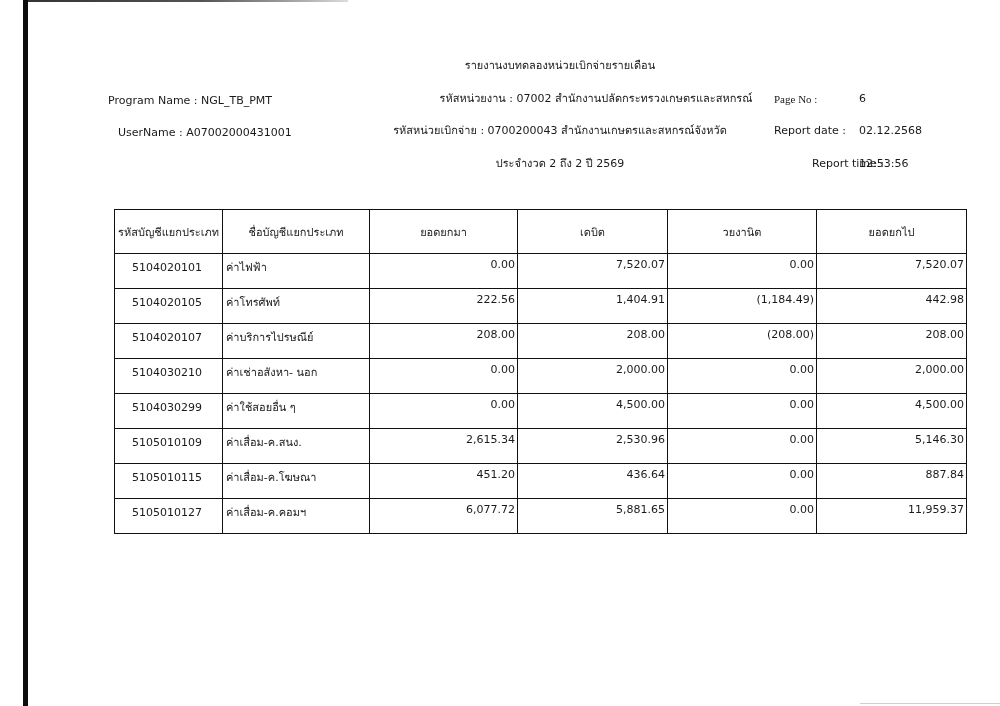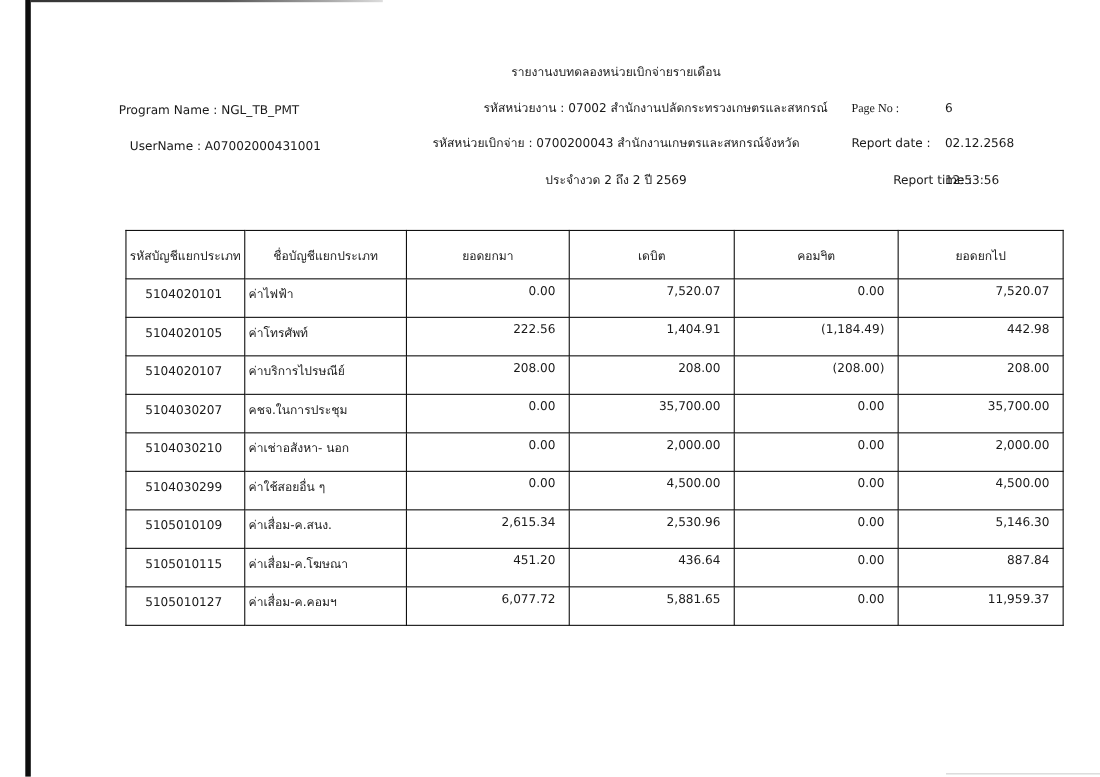--- a/index.html
+++ b/index.html
@@ -69,33 +69,33 @@
       text-align: center;
       vertical-align: middle;
     }
     table.report td {
       vertical-align: top;
       padding-top: 4px;
       box-sizing: border-box;
     }
     table.report td.num {
       text-align: right;
-      padding-right: 12px;
+      padding-right: 2px;
     }
     table.report td.code {
       text-align: left;
       padding-left: 17px;
       padding-top: 7px;
     }
     table.report td.name {
       text-align: left;
       padding-left: 3px;
     }
     table.report th.h-code {
-      text-align: left;
+      text-align: right;
       padding-left: 3px;
     }
   </style>
 </head>
 <body>
 
 <div class="left-bar"></div>
 <div class="top-edge"></div>
 <div class="bottom-edge"></div>
 
@@ -123,21 +123,21 @@
     <col style="width:150px">
     <col style="width:149px">
     <col style="width:150px">
   </colgroup>
   <thead>
     <tr>
       <th class="h-code">รหัสบัญชีแยกประเภท</th>
       <th>ชื่อบัญชีแยกประเภท</th>
       <th>ยอดยกมา</th>
       <th>เดบิต</th>
-      <th>คอมฯิต</th>
+      <th>วยงานิต</th>
       <th>ยอดยกไป</th>
     </tr>
   </thead>
   <tbody id="table-body">
       <tr>
         <td class="code">5104020101</td>
         <td class="name">ค่าไฟฟ้า</td>
         <td class="num">0.00</td>
         <td class="num">7,520.07</td>
         <td class="num">0.00</td>
@@ -153,28 +153,20 @@
       </tr>
       <tr>
         <td class="code">5104020107</td>
         <td class="name">ค่าบริการไปรษณีย์</td>
         <td class="num">208.00</td>
         <td class="num">208.00</td>
         <td class="num">(208.00)</td>
         <td class="num">208.00</td>
       </tr>
       <tr>
-        <td class="code">5104030207</td>
-        <td class="name">คชจ.ในการประชุม</td>
-        <td class="num">0.00</td>
-        <td class="num">35,700.00</td>
-        <td class="num">0.00</td>
-        <td class="num">35,700.00</td>
-      </tr>
-      <tr>
         <td class="code">5104030210</td>
         <td class="name">ค่าเช่าอสังหา- นอก</td>
         <td class="num">0.00</td>
         <td class="num">2,000.00</td>
         <td class="num">0.00</td>
         <td class="num">2,000.00</td>
       </tr>
       <tr>
         <td class="code">5104030299</td>
         <td class="name">ค่าใช้สอยอื่น ๆ</td>

